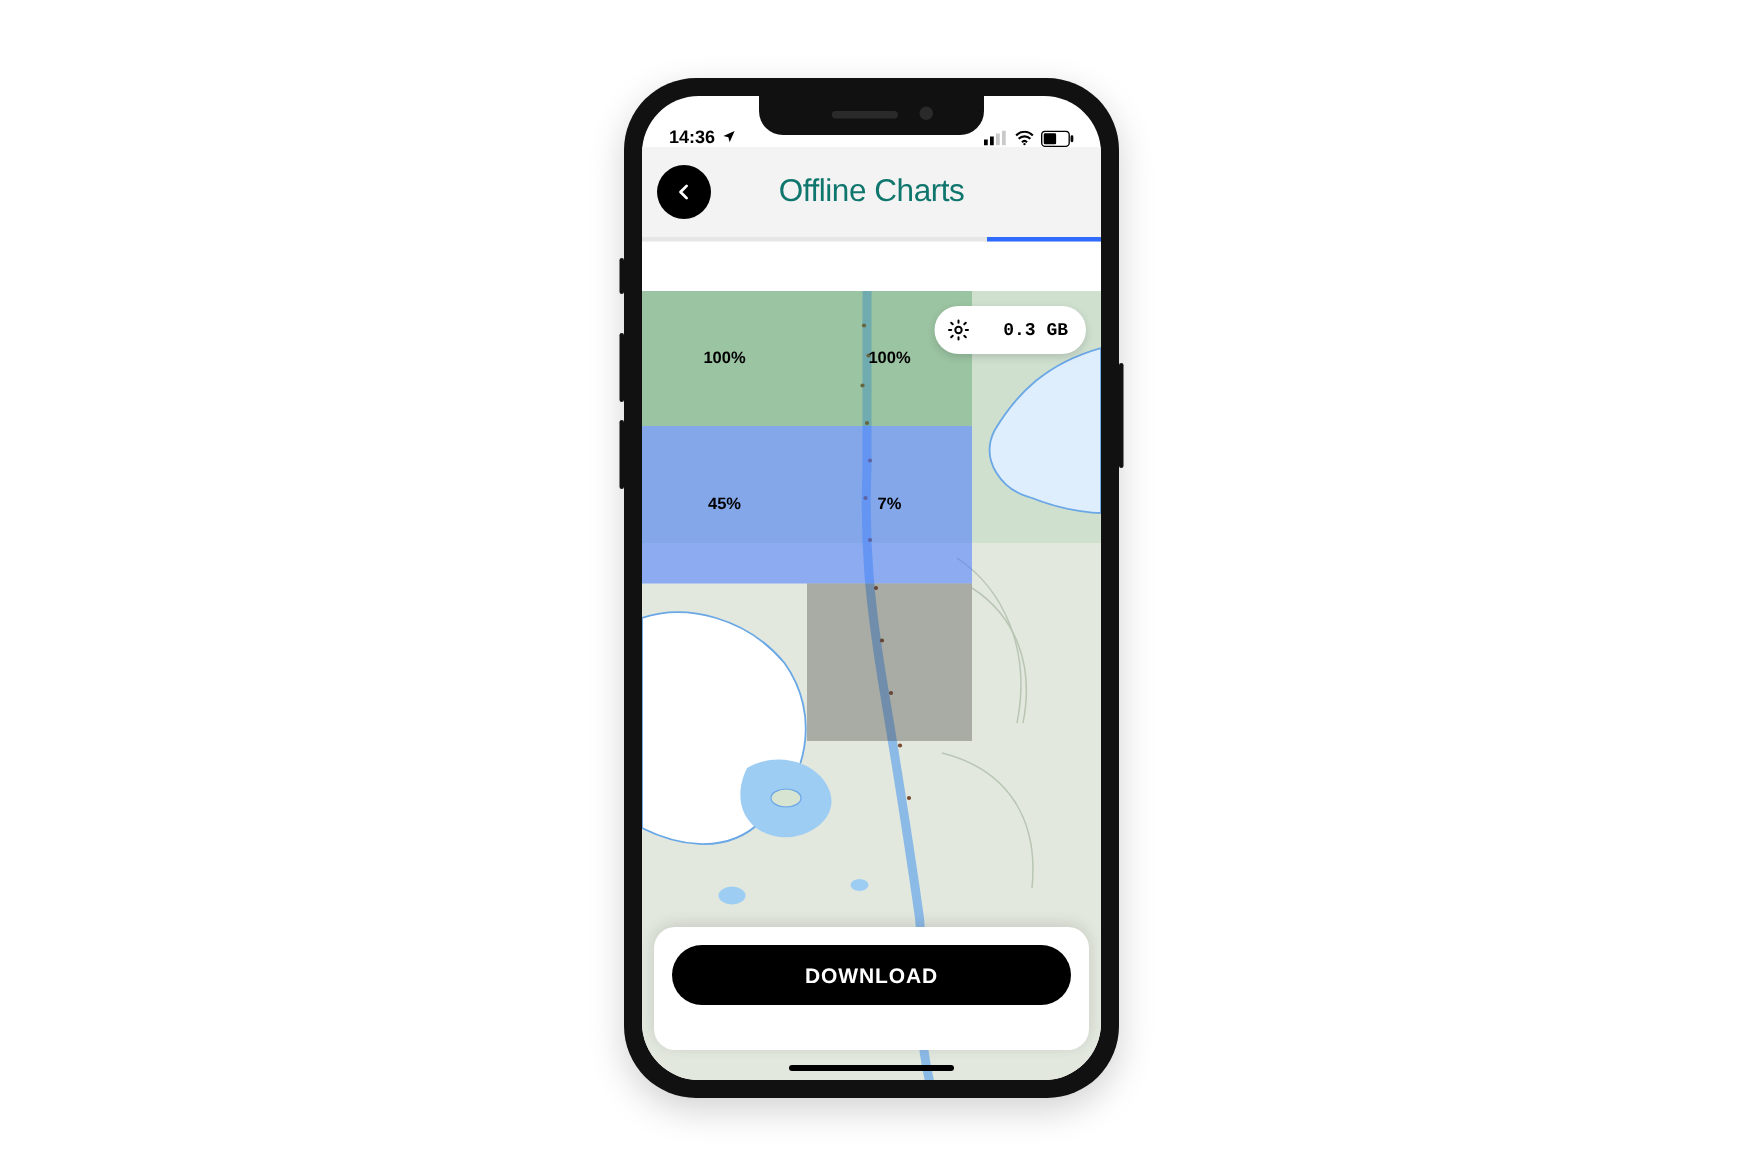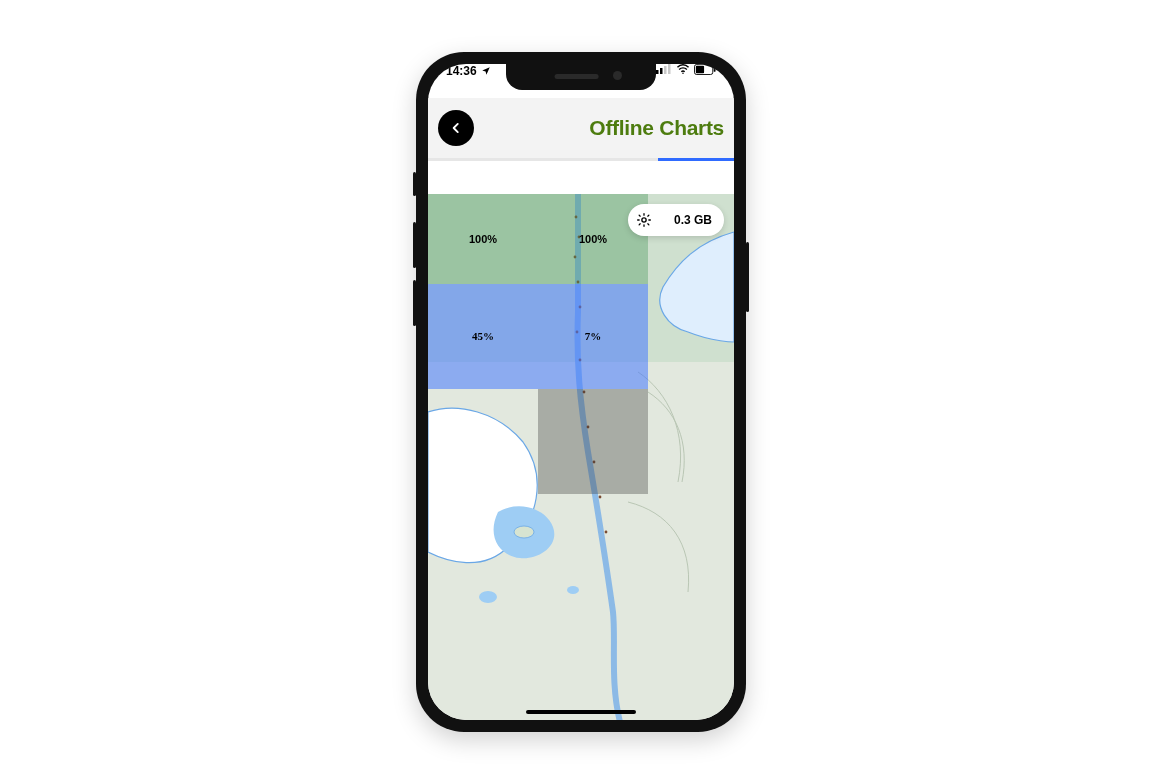--- a/index.html
+++ b/index.html
@@ -81,21 +81,21 @@
   }
 
   
   .statusbar {
     position: absolute;
     top: 0;
     left: 0;
     right: 0;
     height: 34px;
     display: flex;
-    align-items: flex-start;
+    align-items: flex-end;
     padding: 0 18px;
     font-size: 12px;
     font-weight: 700;
     color: #000;
     z-index: 40;
   }
   .sb-time { display: flex; align-items: center; gap: 4px; }
   .sb-time svg { width: 10px; height: 10px; }
   .sb-right {
     margin-left: auto;
@@ -125,24 +125,24 @@
     background: #000;
     display: flex;
     align-items: center;
     justify-content: center;
     cursor: pointer;
     flex-shrink: 0;
   }
   .back svg { width: 14px; height: 14px; }
   .title {
     flex: 1;
-    text-align: right;
+    text-align: center;
     font-size: 21px;
-    font-weight: 700;
-    color: #4d7c0f;
+    font-weight: 400;
+    color: #0f766e;
     margin-left: -36px; 
     letter-spacing: -0.3px;
   }
 
   
   .progressbar {
     position: absolute;
     top: 94px;
     left: 0;
     right: 0;
@@ -195,40 +195,41 @@
   .tile {
     position: absolute;
     display: flex;
     align-items: center;
     justify-content: center;
     font-size: 11px;
     font-weight: 800;
     color: #000;
   }
   .tile.green  { background: rgba(70,150,90,0.38); }
-  .tile.blue   { background: rgba(70,120,255,0.55); font-family: Liberation Serif, serif; }
+  .tile.blue   { background: rgba(70,120,255,0.55); }
   .tile.grey   { background: rgba(60,60,60,0.35); }
 
   
   .storage-pill {
     position: absolute;
     top: 10px;
     right: 10px;
     height: 32px;
     padding: 0 12px 0 8px;
     background: #fff;
     border-radius: 16px;
     display: flex;
     align-items: center;
     gap: 22px;
     font-size: 12px;
     font-weight: 800;
     box-shadow: 0 2px 6px rgba(0,0,0,.15);
     cursor: pointer;
     z-index: 25;
+    font-family: Liberation Mono, monospace;
   }
   .storage-pill svg { width: 16px; height: 16px; }
 
   
   .sheet {
     position: absolute;
     left: 8px;
     right: 8px;
     bottom: 20px;
     background: #fff;
@@ -379,17 +380,20 @@
         </div>
 
       <div class="storage-pill">
         <svg viewBox="0 0 24 24" fill="none" stroke="#000" stroke-width="2" stroke-linejoin="round" stroke-linecap="round">
           <circle cx="12" cy="12" r="3.2"></circle>
           <path d="M12 2.5v2.2M12 19.3v2.2M4.7 4.7l1.55 1.55M17.75 17.75l1.55 1.55M2.5 12h2.2M19.3 12h2.2M4.7 19.3l1.55-1.55M17.75 6.25l1.55-1.55"></path>
         </svg>
         <span>0.3 GB</span>
       </div>
 
+      <div class="sheet">
+        <button class="download-btn">DOWNLOAD</button>
+      </div>
     </div>
 
     <div class="home-indicator"></div>
   </div>
 </div>
 
 </body></html>

